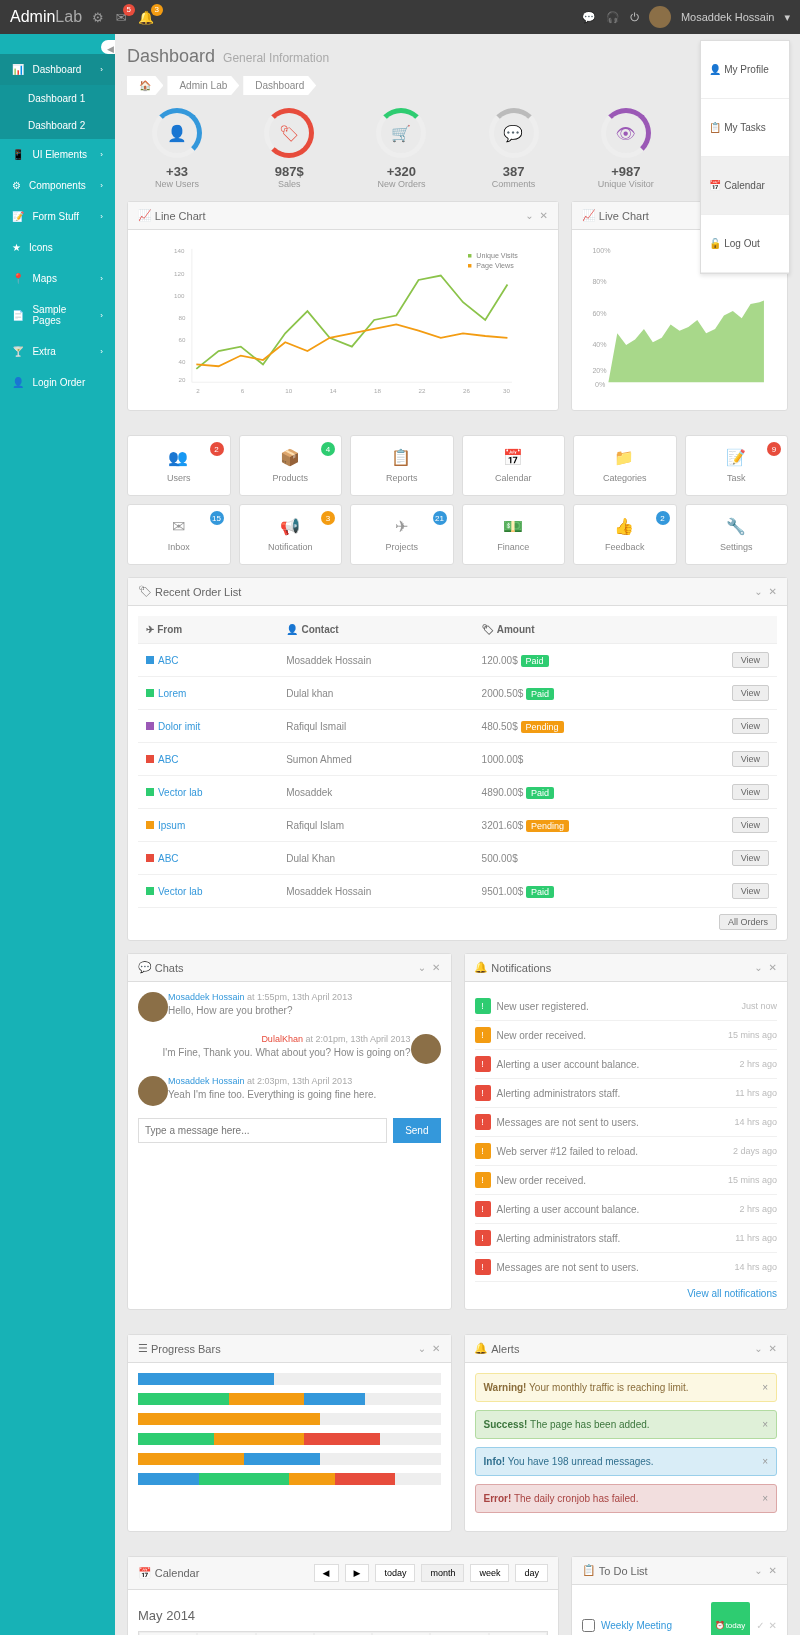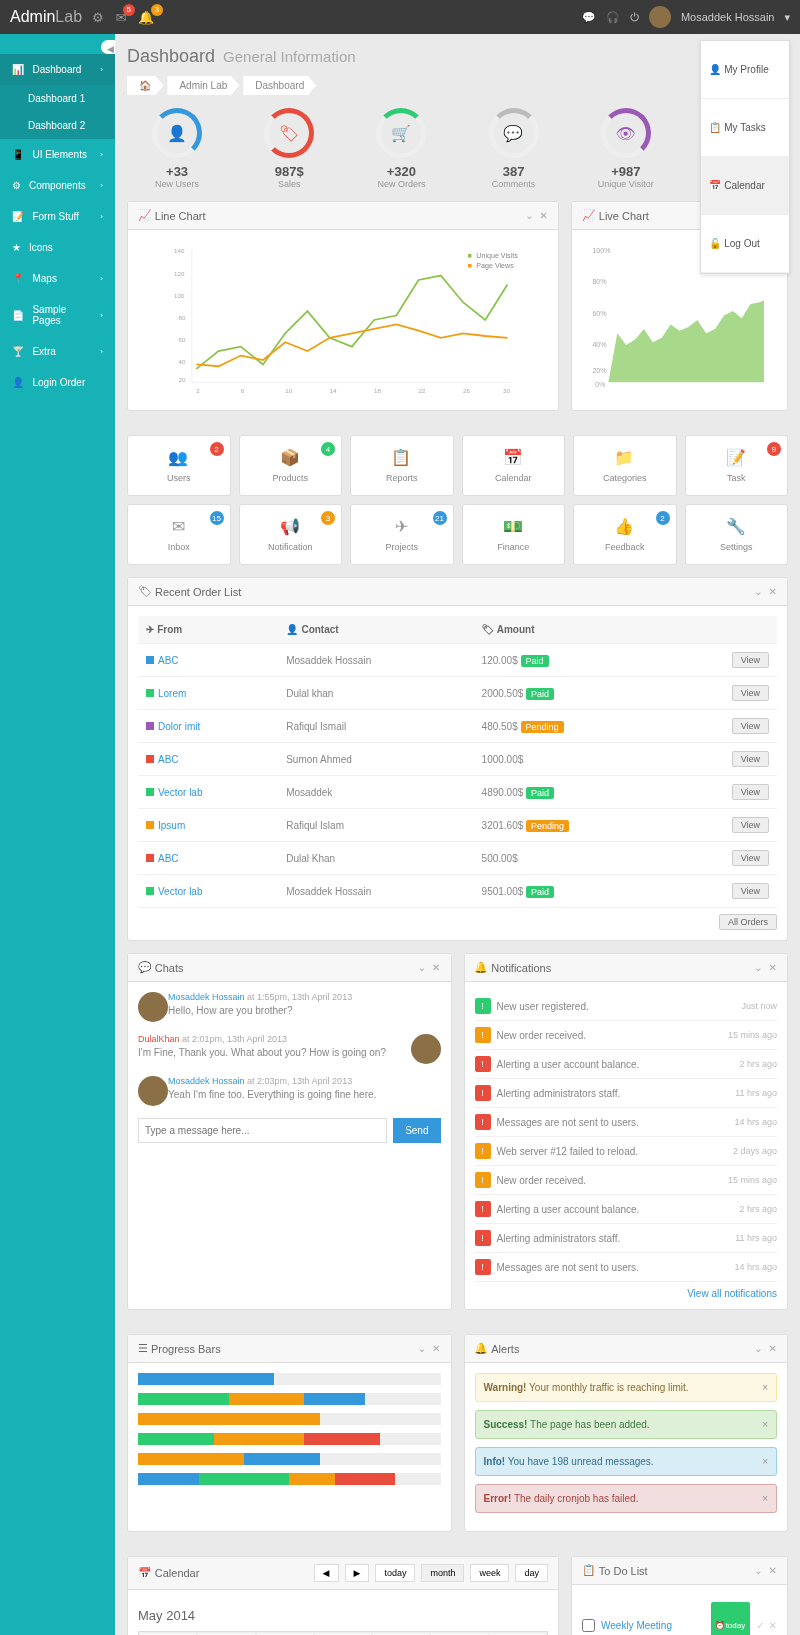--- a/index.html
+++ b/index.html
@@ -18,21 +18,21 @@
 .wrapper{display:flex}
 .sidebar{width:115px;background:#17b2b6;min-height:1600px;color:#fff}
 .side-toggle{text-align:right;padding:4px 6px;background:#fff;border-radius:10px 0 0 10px;width:14px;height:14px;margin-left:auto;margin-top:6px;font-size:9px;color:#999}
 .nav-item{display:flex;align-items:center;padding:10px 12px;font-size:10px;cursor:pointer;gap:8px}
 .nav-item.active{background:#148e91}
 .nav-item .arr{margin-left:auto;font-size:8px}
 .nav-sub{background:#139599;padding:8px 12px 8px 28px;font-size:10px}
 .content{flex:1;padding:12px}
 .page-head{display:flex;align-items:baseline;gap:8px;margin-bottom:8px}
 .page-head h1{font-size:18px;color:#777;font-weight:400}
-.page-head span{font-size:15px;color:#aaa}
+.page-head span{font-size:12px;color:#aaa}
 .bc-row{display:flex;align-items:center;margin-bottom:12px}
 .bc{display:flex;gap:4px;align-items:center}
 .bc-item{background:#fff;padding:4px 12px;font-size:10px;color:#888;position:relative;clip-path:polygon(0 0,calc(100% - 8px) 0,100% 50%,calc(100% - 8px) 100%,0 100%)}
 .search{margin-left:auto;padding:4px 8px;border:1px solid #ddd;background:#fff;color:#ccc;font-size:10px;width:80px}
 .stats{display:flex;gap:12px;margin-bottom:12px}
 .stat{flex:1;text-align:center}
 .stat-circle{width:50px;height:50px;border-radius:50%;margin:0 auto 6px;border:5px solid #eee;display:flex;align-items:center;justify-content:center;font-size:16px;position:relative}
 .stat-circle::before{content:'';position:absolute;top:-5px;left:-5px;right:-5px;bottom:-5px;border-radius:50%;border:5px solid transparent}
 .sc1::before{border-top-color:#3498db;border-right-color:#3498db}
 .sc2::before{border-top-color:#e74c3c;border-right-color:#e74c3c;border-bottom-color:#e74c3c}
@@ -381,21 +381,21 @@
     <div class="panel-b" id="chat-body">
             <div class="chat-msg ">
               <div class="chat-av"></div>
               <div class="chat-body" style="text-align:left">
                 <div class="chat-meta"><span class="chat-name">Mosaddek Hossain</span> <span class="chat-time">at 1:55pm, 13th April 2013</span></div>
                 <div class="chat-text">Hello, How are you brother?</div>
               </div>
             </div>
             <div class="chat-msg r">
               <div class="chat-av"></div>
-              <div class="chat-body" style="">
+              <div class="chat-body" style="text-align:right">
                 <div class="chat-meta"><span class="chat-name red">DulalKhan</span> <span class="chat-time">at 2:01pm, 13th April 2013</span></div>
                 <div class="chat-text">I'm Fine, Thank you. What about you? How is going on?</div>
               </div>
             </div>
             <div class="chat-msg ">
               <div class="chat-av"></div>
               <div class="chat-body" style="text-align:left">
                 <div class="chat-meta"><span class="chat-name">Mosaddek Hossain</span> <span class="chat-time">at 2:03pm, 13th April 2013</span></div>
                 <div class="chat-text">Yeah I'm fine too. Everything is going fine here.</div>
               </div>

